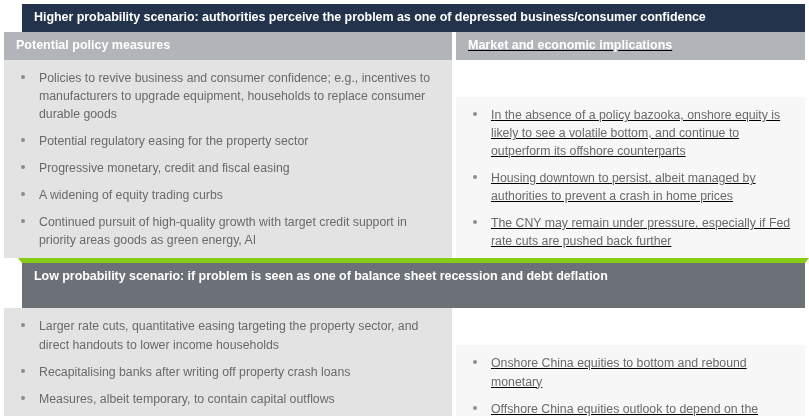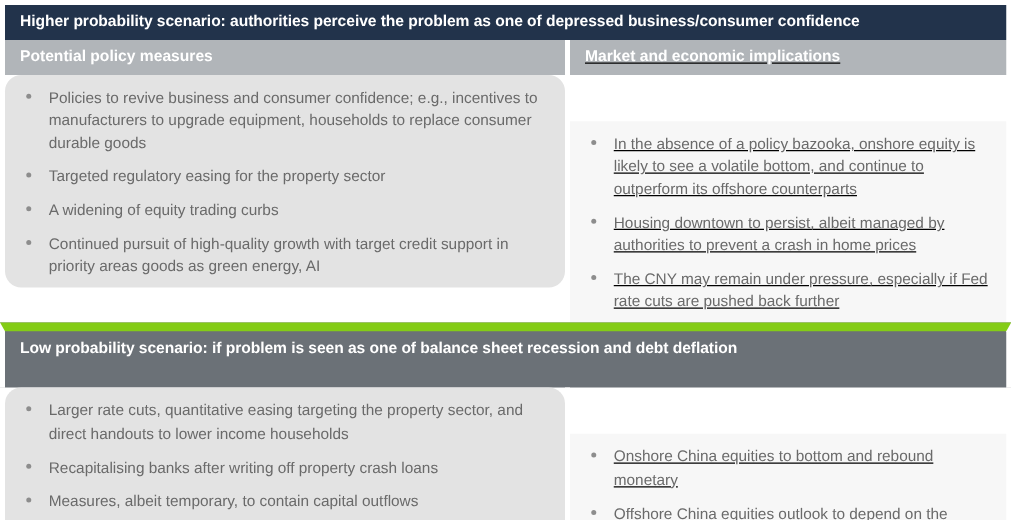--- a/index.html
+++ b/index.html
@@ -42,21 +42,21 @@
     background: #6b7177;
     color: #ffffff;
     font-size: 12.5px;
     font-weight: bold;
     line-height: 1.2;
     padding: 6px 0 24px 12px;
     letter-spacing: -0.05px;
     box-sizing: border-box;
     border-left: 4px solid #ffffff;
     border-right: 4px solid #ffffff;
-    border-top: 7px solid #84cc16;
+    border-top: 5px solid #84cc16;
   }
 
   
   .cols {
     display: flex;
     box-sizing: border-box;
     border-left: 4px solid #ffffff;
     border-right: 4px solid #ffffff;
   }
   .col-left  { width: 448px; box-sizing: border-box; }
@@ -69,21 +69,21 @@
     font-weight: bold;
     line-height: 1.2;
     padding: 6px 0 7px 12px;
     box-sizing: border-box;
   }
 
   .cell {
     box-sizing: border-box;
     padding: 9px 10px 8px 10px;
   }
-  .cell.shade { background: #e3e3e3; border-radius: 13px; }
+  .cell.shade { background: #e3e3e3; }
   .cell.plain { background: #f7f7f7; margin-top: 37px; }
 
   ul.bullets {
     list-style: none;
     margin: 0;
     padding: 0;
   }
   ul.bullets li {
     position: relative;
     padding-left: 25px;
@@ -98,38 +98,39 @@
     left: 7px;
     top: 6px;
     width: 4px;
     height: 4px;
     background: #8d8d8d;
     border-radius: 50%;
   }
   .sec2 .col-left .cell  { height: 122px; }
   .sec2 .col-right .cell { height: 122px; }
 
-  .band-wrap { background:#0f766e; }
+  .band-wrap { background:#0f766e;margin-left:18px; }
 </style>
 </head>
 <body>
 
 <div class="table">
 
   <div class="band-wrap">
     <div class="band-dark">Higher probability scenario: authorities perceive the problem as one of depressed business/consumer confidence</div>
   </div>
 
   <div class="cols">
     <div class="col-left">
       <div class="subhead">Potential policy measures</div>
       <div class="cell shade sec1-left">
         <ul class="bullets">
           <li><span class="dot"></span><span>Policies to revive business and consumer confidence; e.g., incentives to manufacturers to upgrade equipment, households to replace consumer durable goods</span></li>
-          <li><span class="dot"></span><span>Targeted regulatory easing for the property sector</span></li>
+          <li><span class="dot"></span><span>Potential regulatory easing for the property sector</span></li>
+          <li><span class="dot"></span><span>Progressive monetary, credit and fiscal easing</span></li>
           <li><span class="dot"></span><span>A widening of equity trading curbs</span></li>
           <li><span class="dot"></span><span>Continued pursuit of high-quality growth with target credit support in priority areas goods as green energy, AI</span></li>
         </ul>
       </div>
     </div>
 
     <div class="col-right">
       <div class="subhead">Market and economic implications</div>
       <div class="cell plain sec1-right">
         <ul class="bullets">

